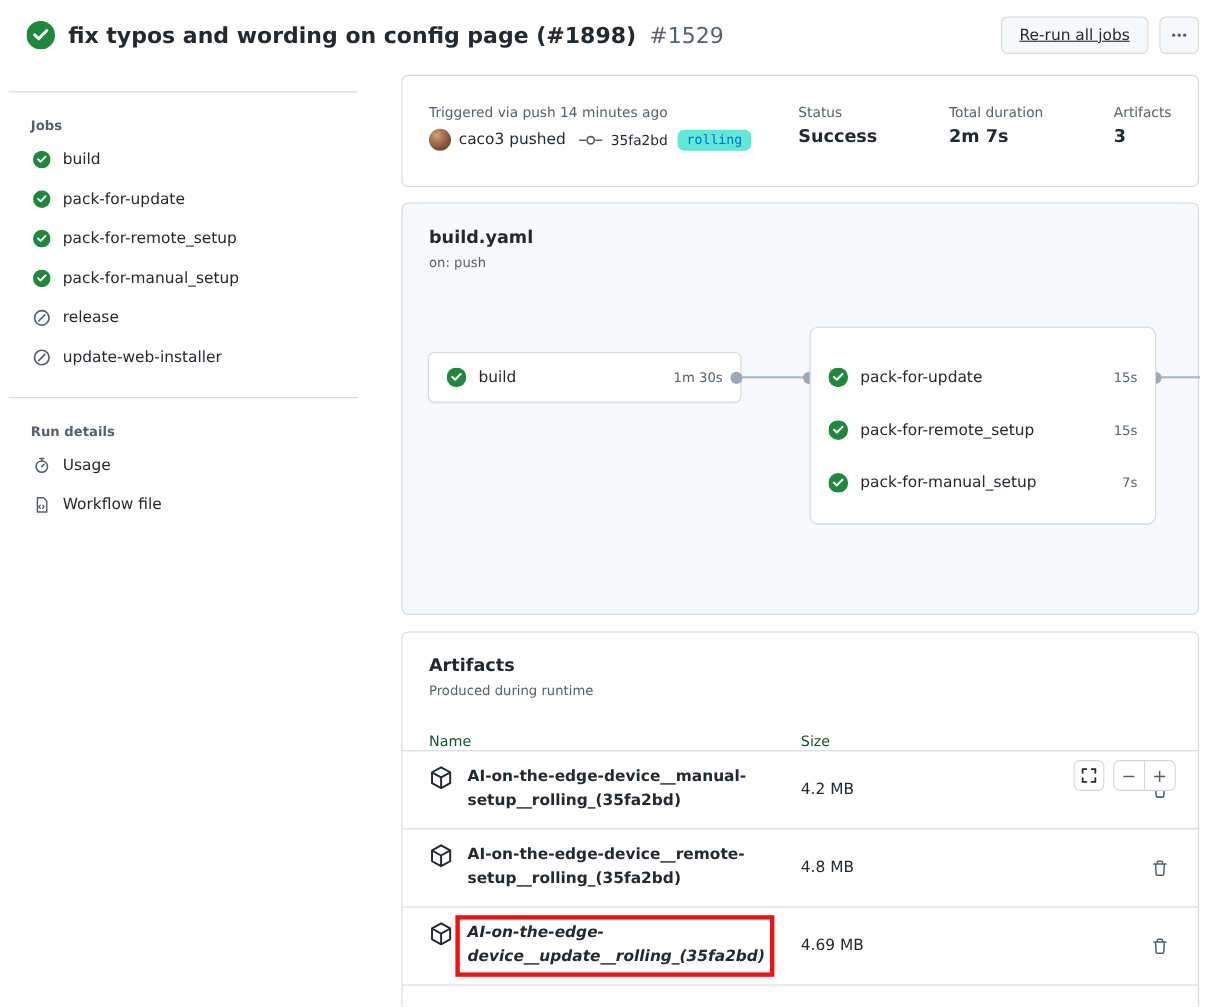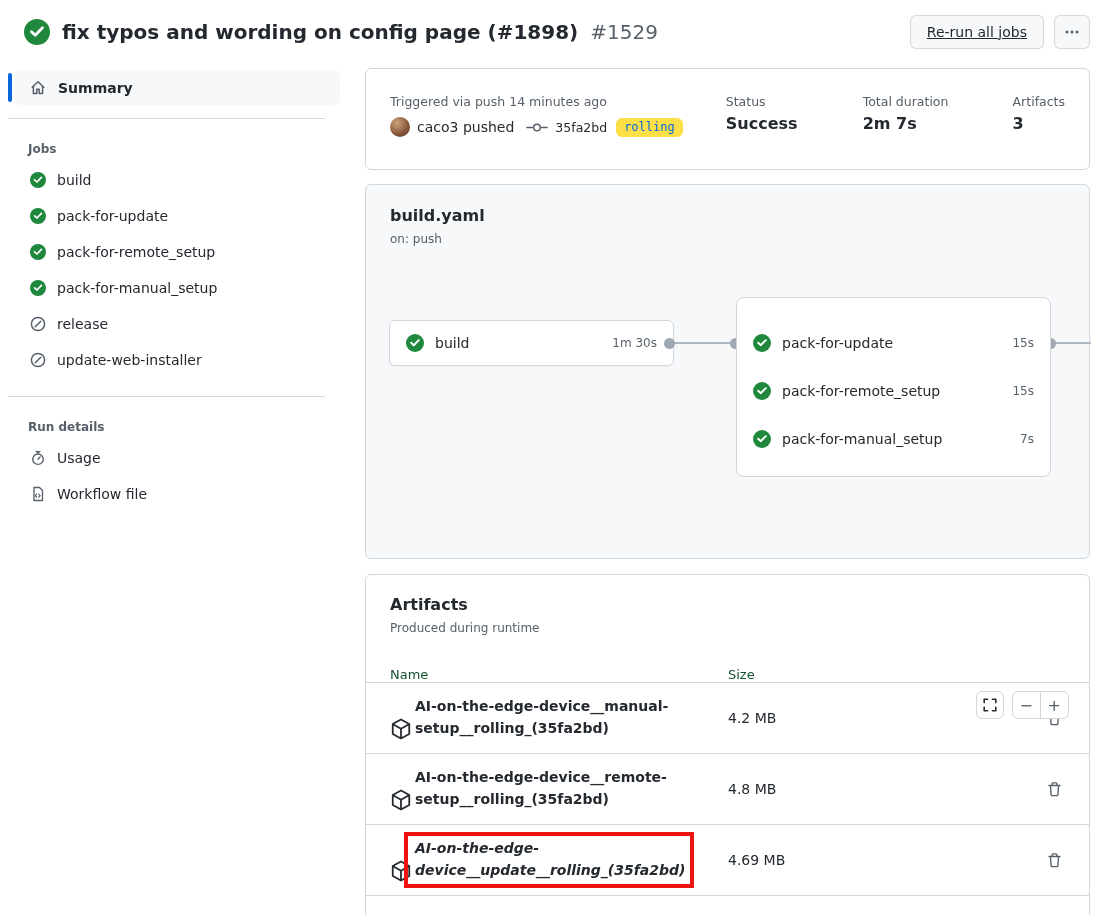--- a/index.html
+++ b/index.html
@@ -55,21 +55,21 @@
   .sc-col-art { flex: 1; }
   .sc-label { font-size: 12.5px; color: #57606a; }
   .sc-value { font-size: 16px; font-weight: 700; margin-top: 5px; color: #24292f; }
   .trigger-line { font-size: 12.5px; color: #57606a; }
   .commit-line { display: flex; align-items: center; gap: 7px; margin-top: 8px; }
   .avatar { width: 20px; height: 20px; border-radius: 50%; flex-shrink: 0;
     background: radial-gradient(circle at 35% 30%, #caa27a 0%, #8b5a3c 55%, #4e3322 100%); }
   .actor { font-size: 14px; color: #24292f; }
   .sha { font-size: 12.5px; color: #24292f; }
   .branch-badge { font-family: "DejaVu Sans Mono", "Liberation Mono", monospace;
-    font-size: 12px; color: #0969da; background: #fde047; border-radius: 6px;
+    font-size: 12px; color: #0969da; background: #5eead4; border-radius: 6px;
     padding: 2px 8px 3px; margin-left: 2px; }
 
   
   .card-graph { height: 375px; background: #f6f8fa; margin-top: 14px; position: relative; }
   .wf-head { padding: 21px 24px 0; }
   .wf-title { font-size: 16px; font-weight: 700; }
   .wf-sub { font-size: 12px; color: #57606a; margin-top: 7px; }
   .node { position: absolute; left: 23px; top: 135px; width: 285px; height: 46px;
     background: #fff; border: 1px solid #d0d7de; border-radius: 6px;
     display: flex; align-items: center; gap: 11px; padding: 0 16px;
@@ -95,21 +95,21 @@
   
   .card-artifacts { margin-top: 15px; min-height: 356px; }
   .art-head { padding: 20px 24px 0; }
   .art-title { font-size: 16px; font-weight: 700; }
   .art-sub { font-size: 12px; color: #57606a; margin-top: 7px; }
   .tbl-head { display: flex; align-items: flex-end; height: 35px; margin-top: 13px;
     padding: 0 24px; color: #14532d; font-size: 13px; border-bottom: 1px solid #d0d7de; }
   .th-name { width: 338px; }
   .art-row { display: flex; align-items: center; min-height: 71px;
     padding: 10px 24px; border-bottom: 1px solid #d0d7de; }
-  .art-left { width: 338px; display: flex; align-items: flex-end; gap: 3px; }
+  .art-left { width: 338px; display: flex; align-items: flex-start; gap: 13px; }
   .art-name { font-weight: 700; font-size: 14px; line-height: 1.55; width: 282px;
     color: #24292f; cursor: pointer; }
   .art-size { width: 250px; font-size: 14px; }
   .trash-btn { margin-left: auto; background: none; border: none; color: #57606a;
     cursor: pointer; padding: 2px; }
   .annotated { border: 4px solid #ec1313; padding: 2px 7px; margin: -6px 0 -6px -11px;
     display: inline-block; max-width: 290px; width: auto; font-style: italic; }
 </style>
 </head>
 <body>
@@ -175,29 +175,20 @@
             <use href="#s-kebab"></use>
           </svg>
       </span>
     </button>
   </div>
 </div>
 
 <div class="content">
 
   <div class="sidebar">
-    <div class="summary-item">
-      <span class="accent-bar"></span>
-      <span class="ic gray-ic">
-        <svg width="16" height="16">
-            <use href="#s-home"></use>
-          </svg>
-      </span>
-      <span>Summary</span>
-    </div>
     <hr class="side-divider">
 
     <div class="side-header">Jobs</div>
 
     <div class="side-item">
       <span class="ic green">
           <svg width="16" height="16">
             <use href="#s-check"></use>
           </svg>
         </span>

